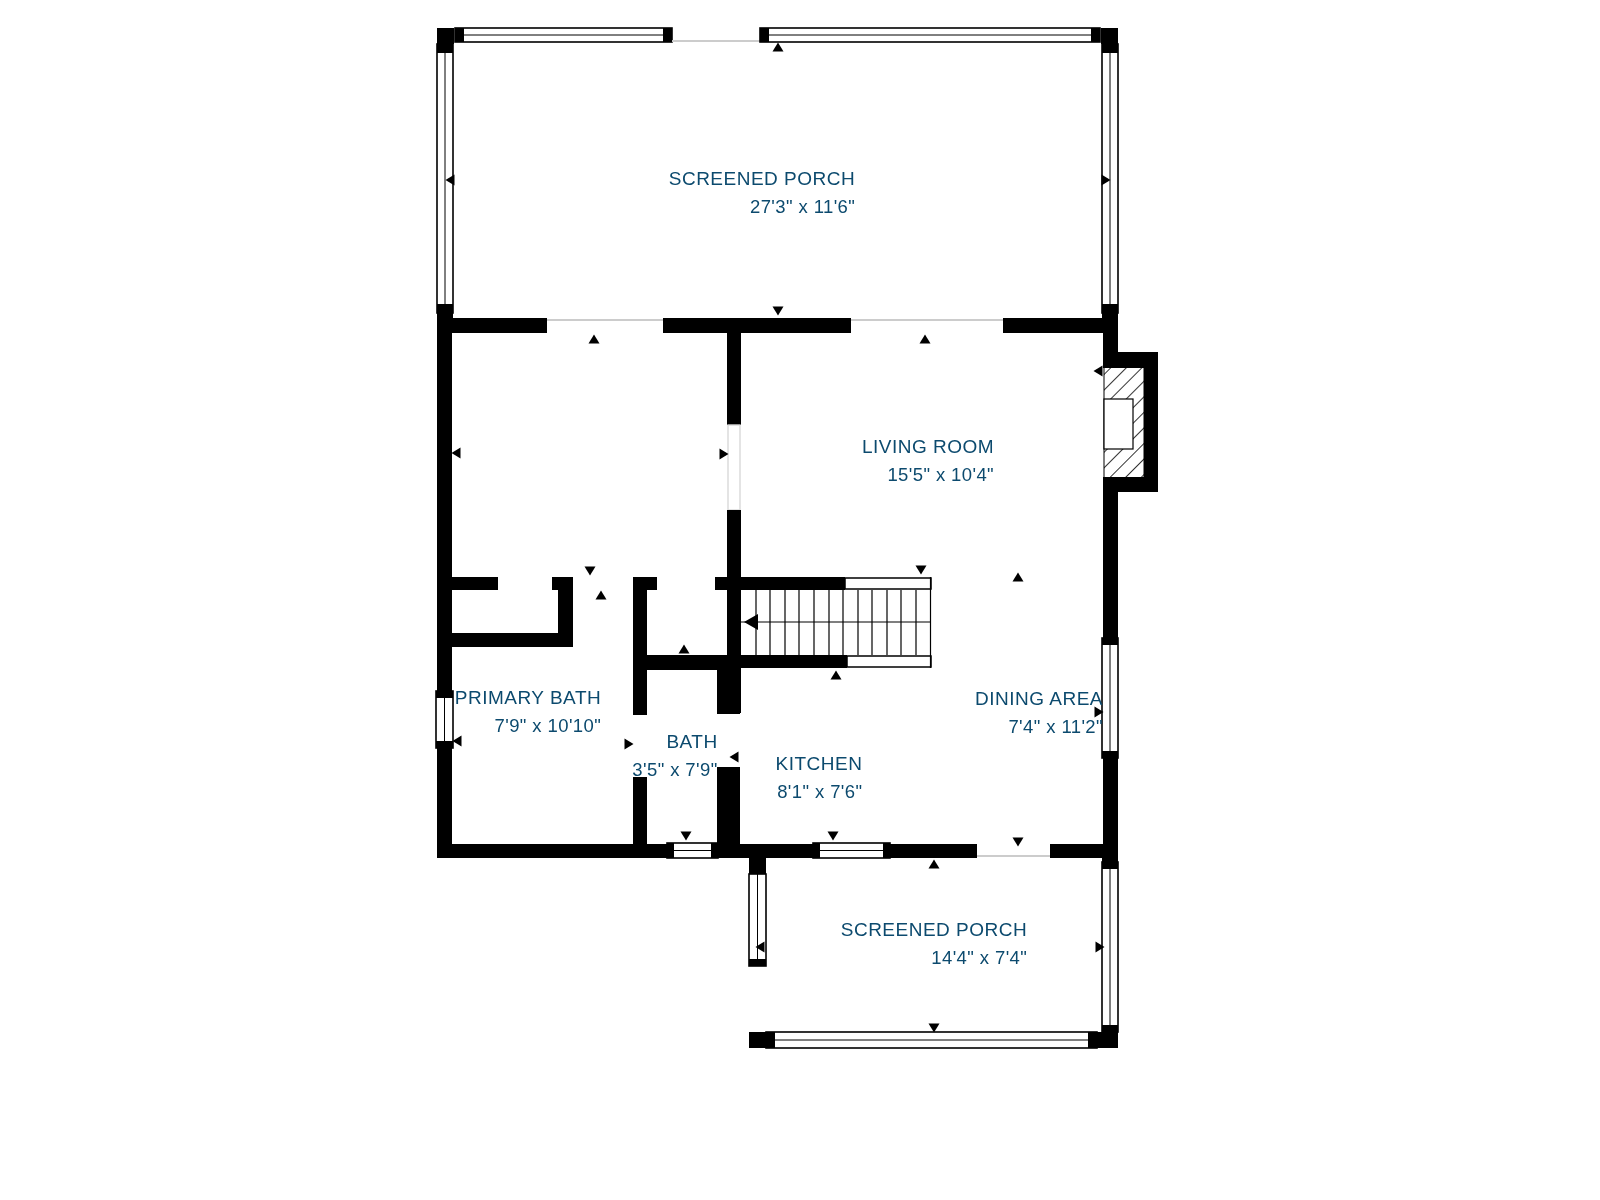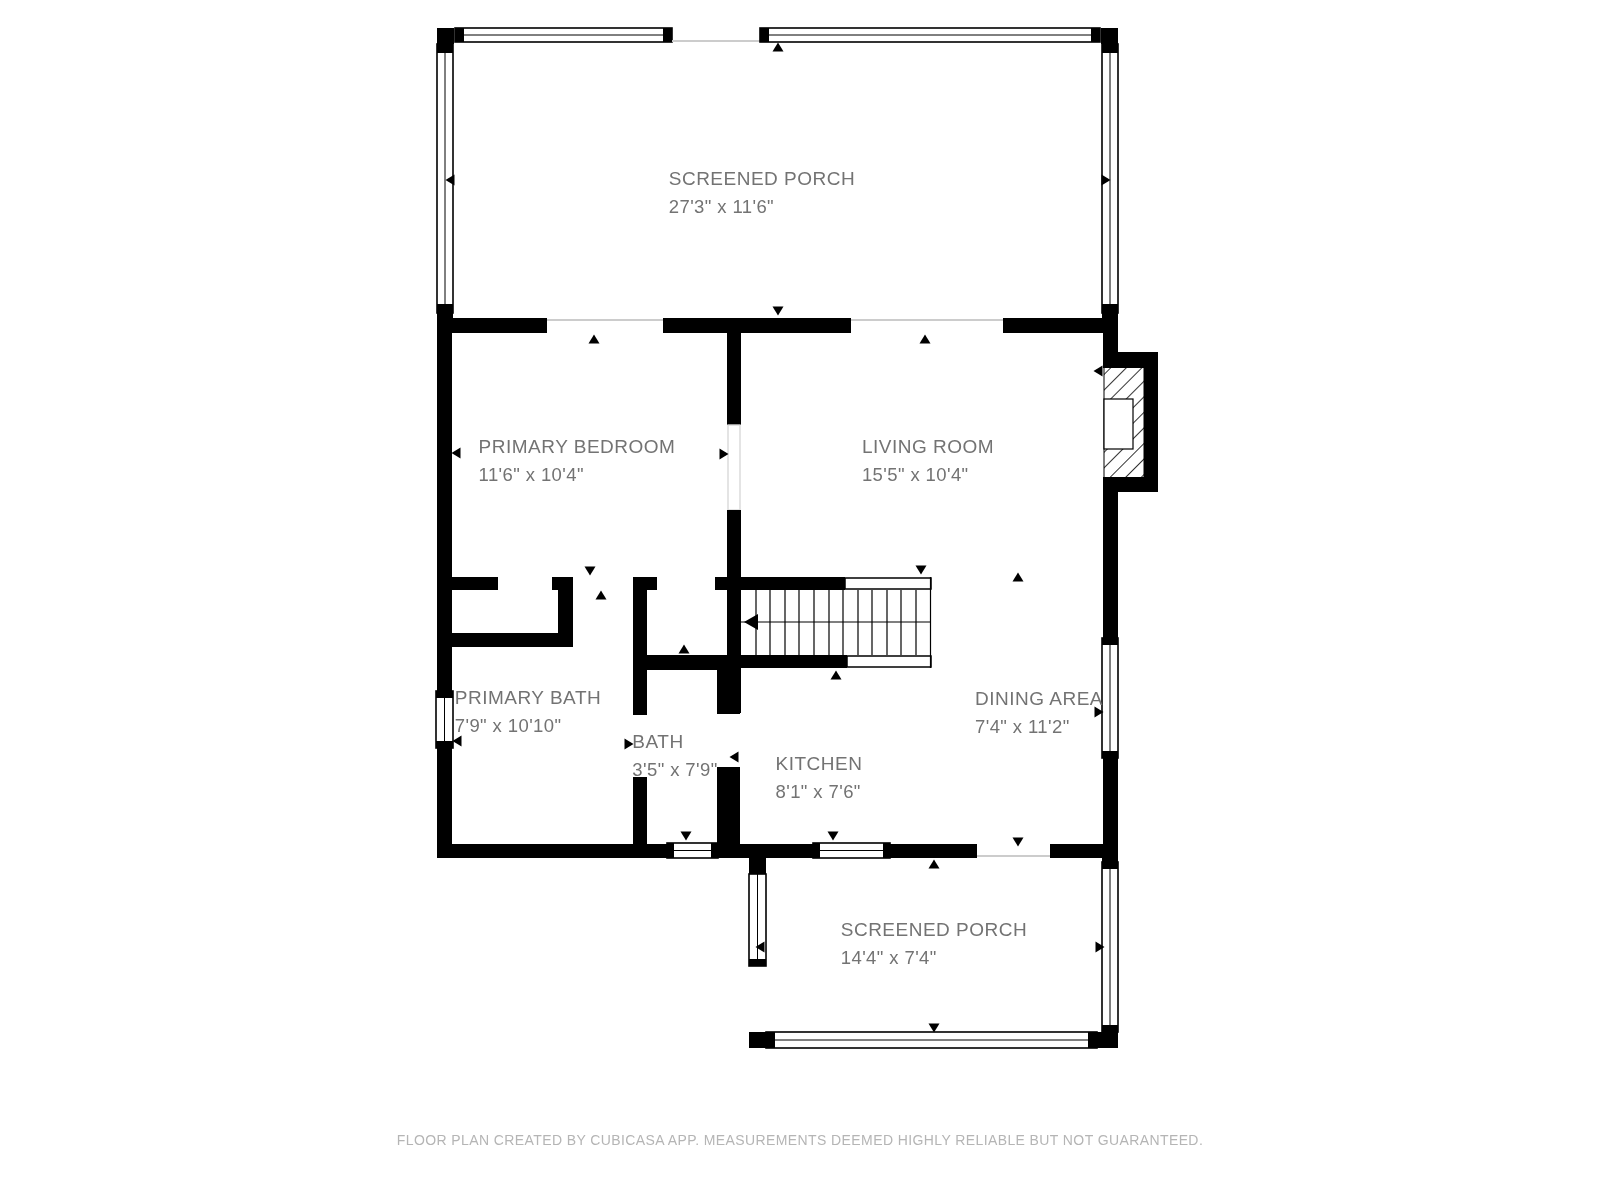--- a/index.html
+++ b/index.html
@@ -1,21 +1,21 @@
 <!DOCTYPE html>
 <html><head>
 <meta charset="utf-8">
 <style>
   html,body{margin:0;padding:0;background:#ffffff;}
   body{width:1600px;height:1200px;position:relative;overflow:hidden;
        font-family:"Liberation Sans","DejaVu Sans",sans-serif;}
   #plan-wrap{position:absolute;left:0;top:0;width:1600px;height:1200px;}
   svg{position:absolute;left:0;top:0;}
-  .room-label{position:absolute;transform:translate(-50%,-50%);text-align:left;
-              color:#737373;white-space:nowrap;pointer-events:none;}
+  .room-label{position:absolute;transform:translate(-50%,-50%);text-align:right;
+              color:#0c4a6e;white-space:nowrap;pointer-events:none;}
   .room-name{display:block;font-size:19px;letter-spacing:0.5px;line-height:24px;}
   .room-dims{display:block;font-size:18.5px;letter-spacing:0.4px;line-height:24px;margin-top:4px;}
   #footer-note{position:absolute;left:0;top:1132px;width:1600px;text-align:center;
                color:#b5b5b5;font-size:14px;letter-spacing:0.4px;}
 </style>
 </head>
 <body>
 
 <div id="plan-wrap">
 <svg width="1600" height="1200" viewBox="0 0 1600 1200">
@@ -223,24 +223,20 @@
     <use href="#tri" transform="translate(934,1028) rotate(180)"></use>
     <use href="#tri" transform="translate(760,947) rotate(270)"></use>
     <use href="#tri" transform="translate(1100,947) rotate(90)"></use>
   </g>
 </svg>
 
   <div class="room-label" style="left:762px;top:193px;">
     <span class="room-name">SCREENED PORCH</span>
     <span class="room-dims">27'3" x 11'6"</span>
   </div>
-  <div class="room-label" style="left:577px;top:461px;">
-    <span class="room-name">PRIMARY BEDROOM</span>
-    <span class="room-dims">11'6" x 10'4"</span>
-  </div>
   <div class="room-label" style="left:928px;top:461px;">
     <span class="room-name">LIVING ROOM</span>
     <span class="room-dims">15'5" x 10'4"</span>
   </div>
   <div class="room-label" style="left:528px;top:712px;">
     <span class="room-name">PRIMARY BATH</span>
     <span class="room-dims">7'9" x 10'10"</span>
   </div>
   <div class="room-label" style="left:675px;top:756px;">
     <span class="room-name">BATH</span>
@@ -252,14 +248,13 @@
   </div>
   <div class="room-label" style="left:997px;top:713px;margin-left:42px;">
     <span class="room-name">DINING AREA</span>
     <span class="room-dims">7'4" x 11'2"</span>
   </div>
   <div class="room-label" style="left:934px;top:944px;">
     <span class="room-name">SCREENED PORCH</span>
     <span class="room-dims">14'4" x 7'4"</span>
   </div>
 
-  <div id="footer-note">FLOOR PLAN CREATED BY CUBICASA APP. MEASUREMENTS DEEMED HIGHLY RELIABLE BUT NOT GUARANTEED.</div>
 </div>
 
 </body></html>

